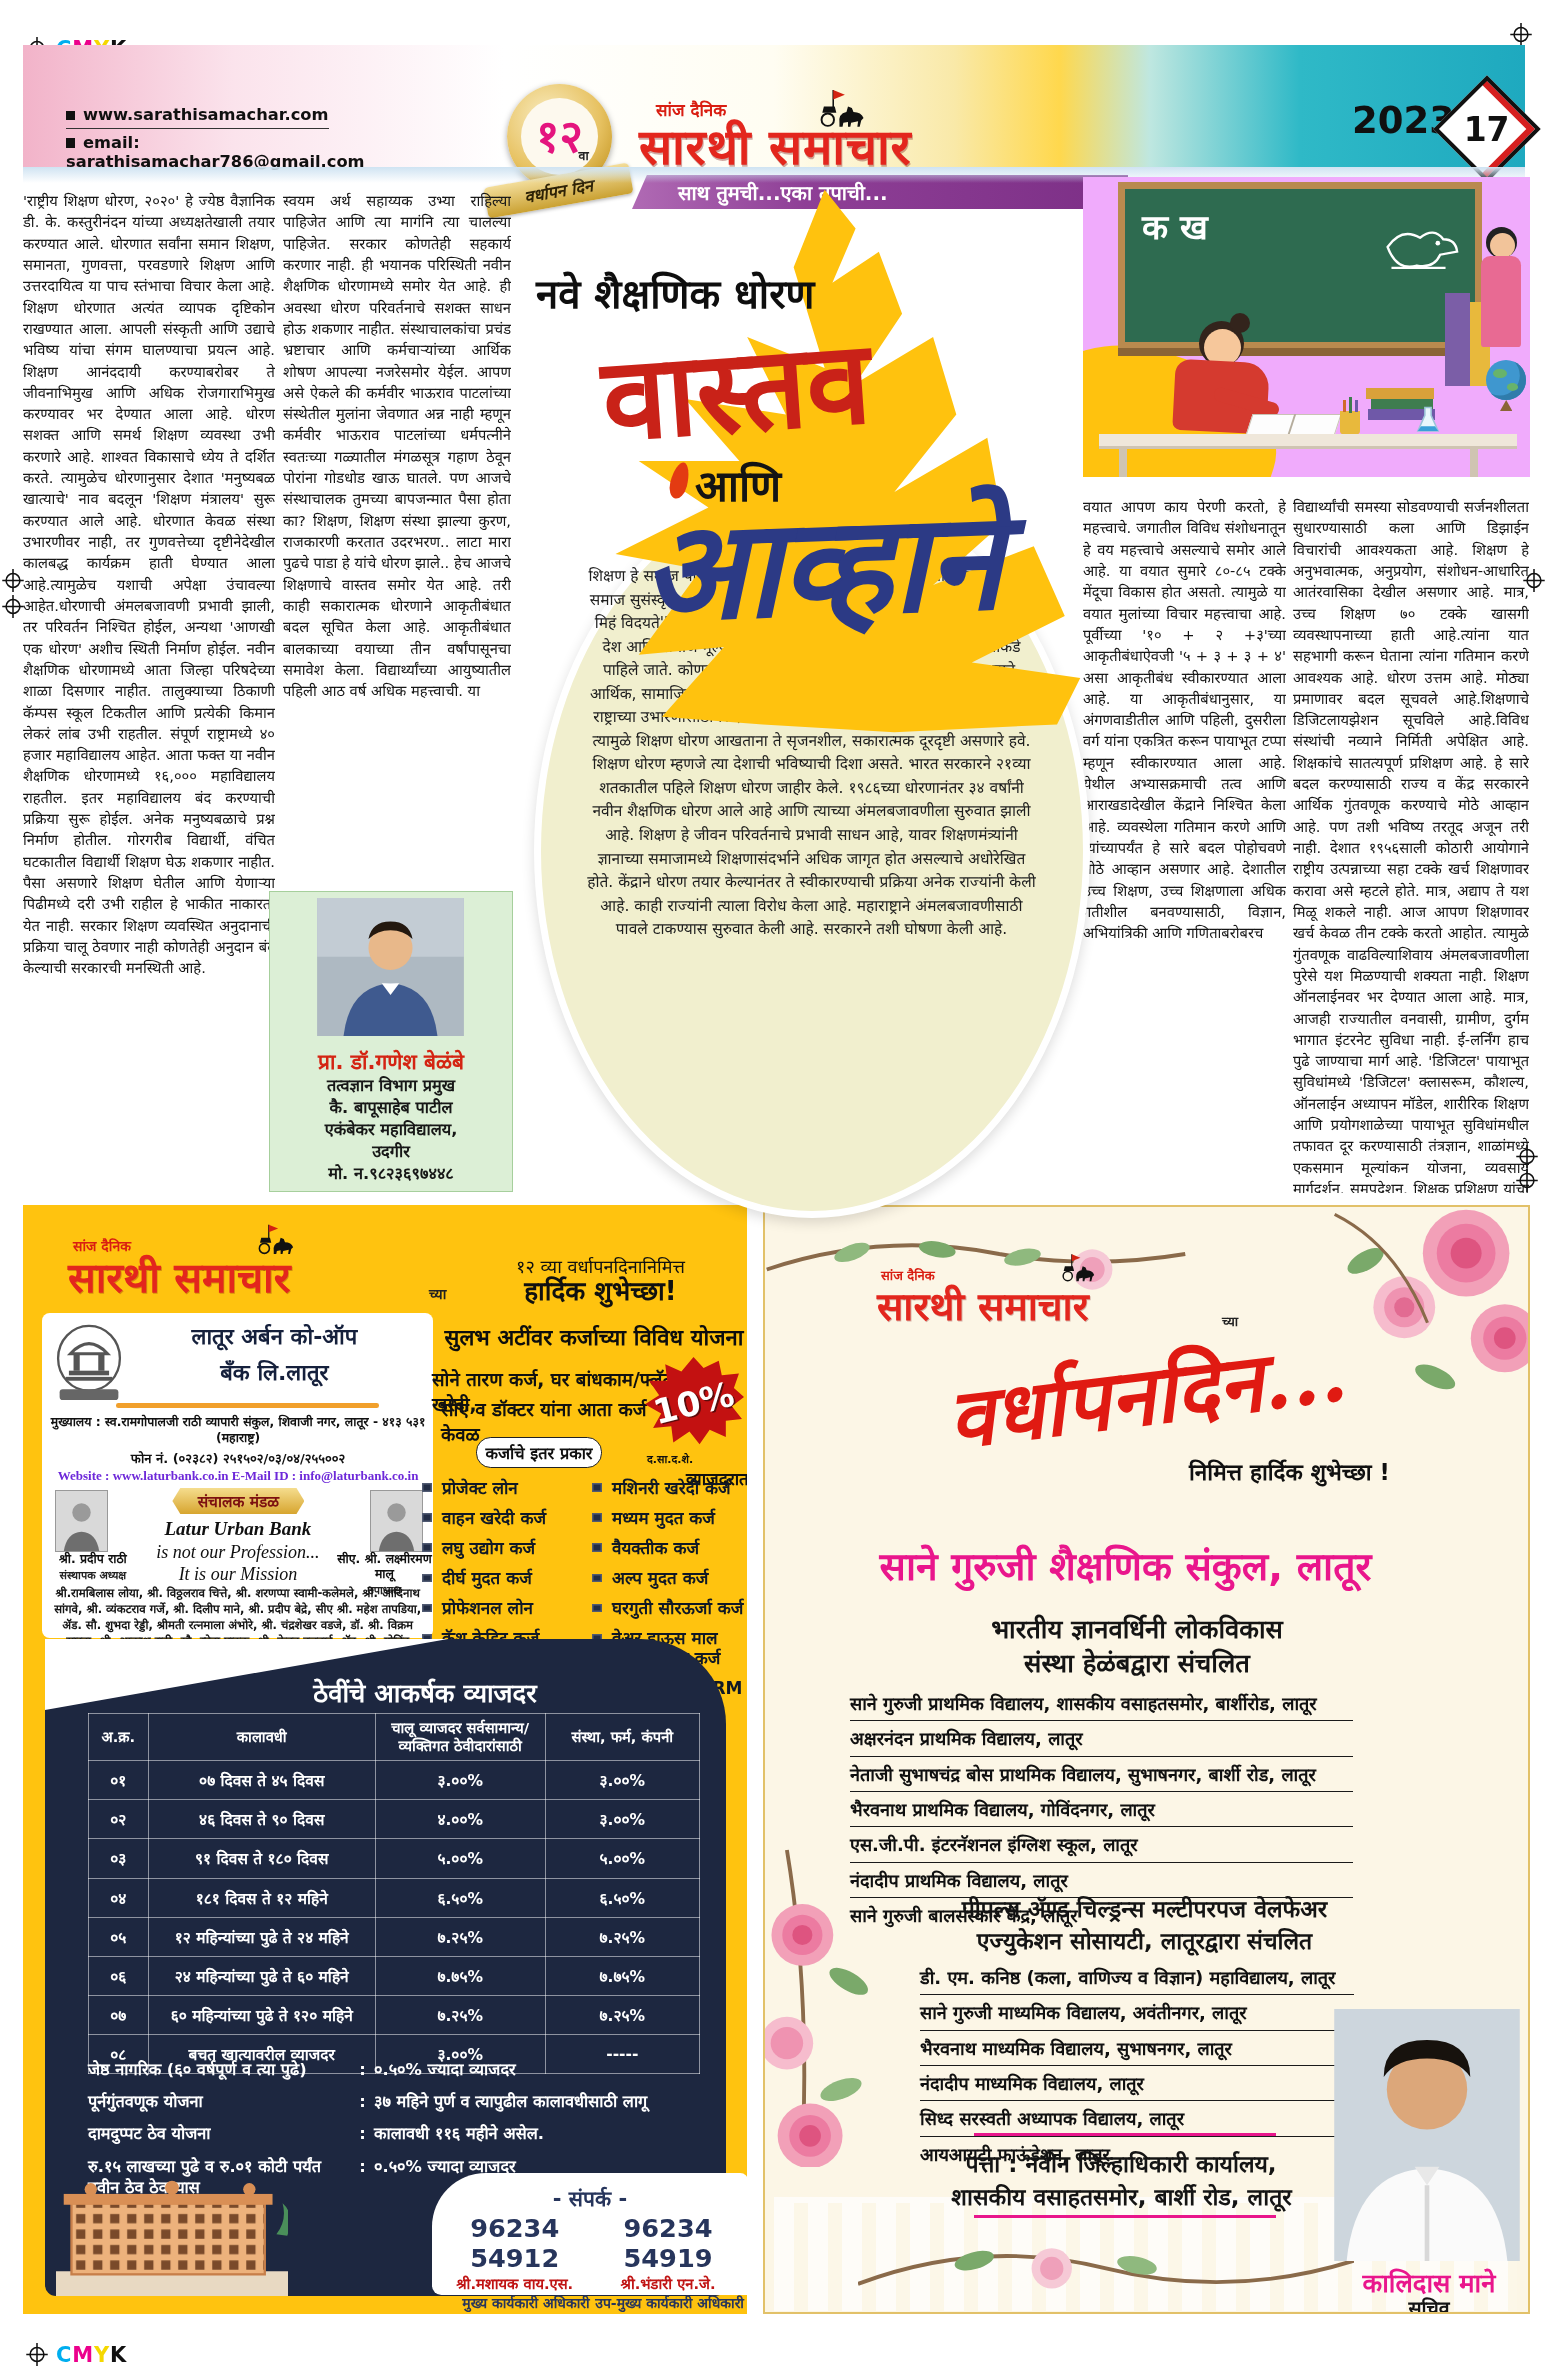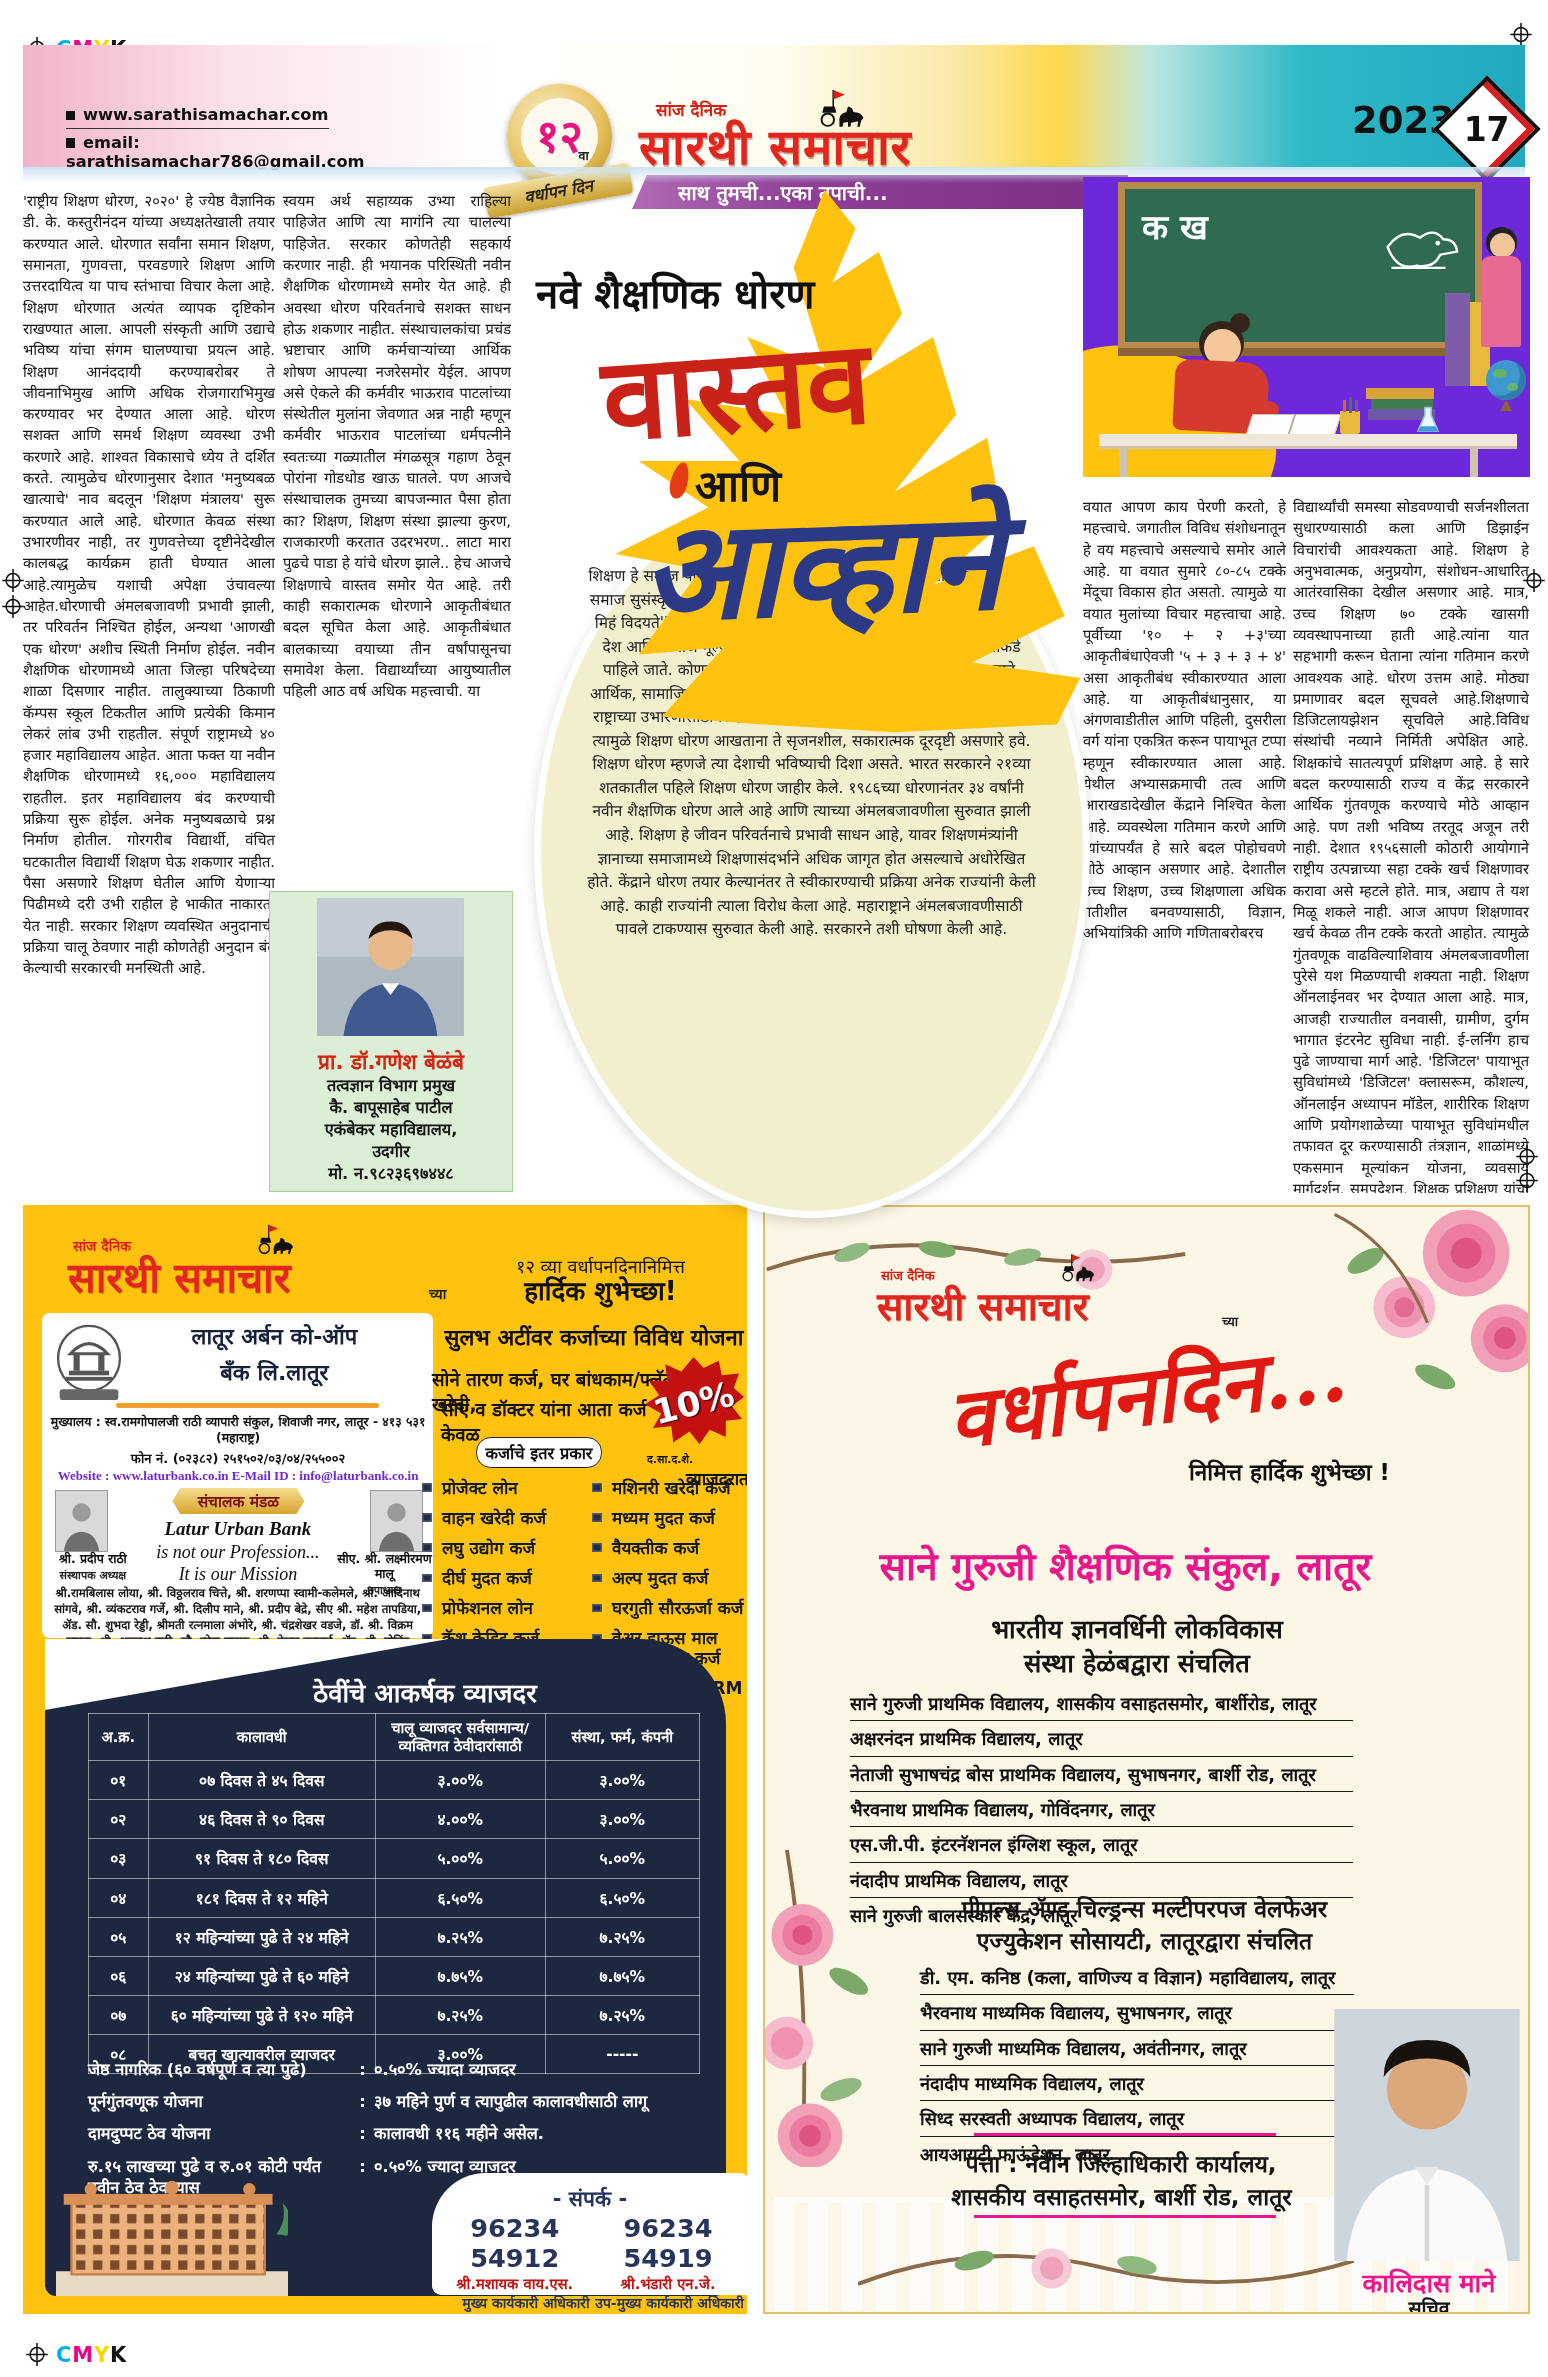--- a/index.html
+++ b/index.html
@@ -33,21 +33,21 @@
   .kicker{left:536px;top:265px;font-size:40px;font-weight:800;color:#0e0e0e;white-space:nowrap;z-index:6;}
   .w-vastav{left:602px;top:308px;font-size:115px;font-weight:800;color:#c92218;transform:rotate(-4deg);z-index:6;font-family:"DejaVu Serif",serif;}
   .w-ani{left:695px;top:455px;font-size:43px;font-weight:800;color:#141414;z-index:7;}
   .w-avhan{left:641px;top:469px;font-size:136px;font-weight:800;font-style:italic;color:#2c3a85;transform:rotate(-2deg);z-index:6;font-family:"DejaVu Serif",serif;}
   .drop{left:671px;top:462px;width:17px;height:37px;background:#e33b12;border-radius:50% 50% 50% 50%/60% 60% 40% 40%;transform:rotate(14deg);z-index:6;}
   .lead-ellipse{left:534px;top:484px;width:542px;height:720px;border-radius:50%;background:#f1efce;border:7.7px solid #ffffff;box-shadow:0 4.6px 12.4px rgba(0,0,0,.14);z-index:4;}
   .lead-in{position:absolute;left:43px;top:74px;width:455px;height:573px;font-size:15.5px;line-height:1.52;text-align:center;color:#1d1d1d;overflow:hidden;}
   .authorbox{left:269px;top:891px;width:242px;height:299px;background:#dcefd6;border:0.8px solid #a6cf9c;z-index:5;}
   .authname{font-size:21px;font-weight:800;color:#d42412;text-align:center;margin-top:6.2px;}
   .authline{font-size:16.3px;font-weight:bold;color:#171717;text-align:center;line-height:1.35;}
-  .illus{left:1083px;top:177px;width:447px;height:300px;background:#6d28d9;overflow:hidden;z-index:3;}
+  .illus{left:1083px;top:177px;width:447px;height:300px;background:#f0abfc;overflow:hidden;z-index:3;}
   
   .adL{left:23px;top:1205px;width:724px;height:1109px;background:#ffc30f;overflow:hidden;}
   .adL .paper-edition{left:50px;top:31px;font-size:14px;font-weight:bold;color:#d91e12;}
   .adL .paper-title{left:45px;top:43px;font-size:41px;font-weight:800;color:#e3261d;text-shadow:0.8px 0.8px 0 rgba(120,10,10,.3);white-space:nowrap;}
   .adL .paper-suffix{left:406px;top:79px;font-size:14px;font-weight:bold;color:#222;}
   .greet1{left:434px;top:49px;width:287px;font-size:18px;font-weight:400;text-align:center;color:#101010;}
   .greet2{left:434px;top:67px;width:287px;font-size:26px;font-weight:800;text-align:center;color:#101010;}
   .bankpanel{left:19.4px;top:108px;width:391px;height:325px;background:#fff;border-radius:7.7px;}
   .bankname{font-size:22px;font-weight:800;color:#15203c;text-align:center;line-height:1.12;}
   .goldrule{left:74px;top:90px;width:263px;height:4.6px;background:#f1a02c;border-radius:2.3px;}
@@ -560,22 +560,22 @@
       <div class="school1-item">एस.जी.पी. इंटरनॅशनल इंग्लिश स्कूल, लातूर</div>
       <div class="school1-item">नंदादीप प्राथमिक विद्यालय, लातूर</div>
       <div class="school1-item">साने गुरुजी बालसंस्कार केंद्र, लातूर</div>
     </div>
 
   <div class="abs org2line" style="left:124px;top:685px">पीपल्स ॲण्ड चिल्ड्रन्स मल्टीपरपज वेलफेअर</div>
   <div class="abs org2line" style="left:124px;top:717px">एज्युकेशन सोसायटी, लातूरद्वारा संचलित</div>
 
   <div class="abs" style="left:155px;top:753px;width:434px">
       <div class="school2-item">डी. एम. कनिष्ठ (कला, वाणिज्य व विज्ञान) महाविद्यालय, लातूर</div>
+      <div class="school2-item">साने गुरुजी माध्यमिक विद्यालय, अवंतीनगर, लातूर</div>
       <div class="school2-item">भैरवनाथ माध्यमिक विद्यालय, सुभाषनगर, लातूर</div>
-      <div class="school2-item">साने गुरुजी माध्यमिक विद्यालय, अवंतीनगर, लातूर</div>
       <div class="school2-item">नंदादीप माध्यमिक विद्यालय, लातूर</div>
       <div class="school2-item">सिध्द सरस्वती अध्यापक विद्यालय, लातूर</div>
       <div class="school2-item">आयआयटी फाऊंडेशन, लातूर</div>
     </div>
 
   <div class="abs pinkrule" style="left:209px;top:926px;width:302px"></div>
   <div class="abs addrline" style="left:139px;top:940px;width:434px">पत्ता : नवीन जिल्हाधिकारी कार्यालय,</div>
   <div class="abs addrline" style="left:124px;top:973px;width:465px">शासकीय वसाहतसमोर, बार्शी रोड, लातूर</div>
   <div class="abs pinkrule" style="left:209px;top:1008px;width:302px"></div>
 

